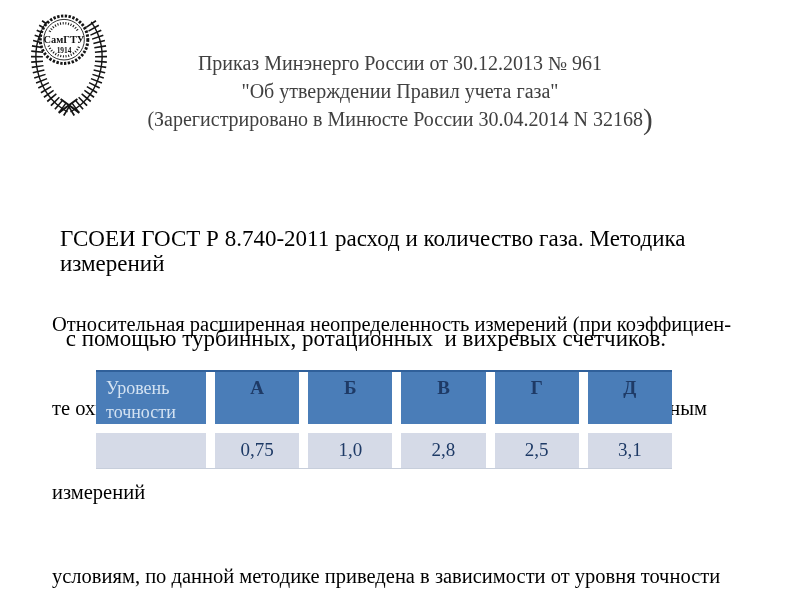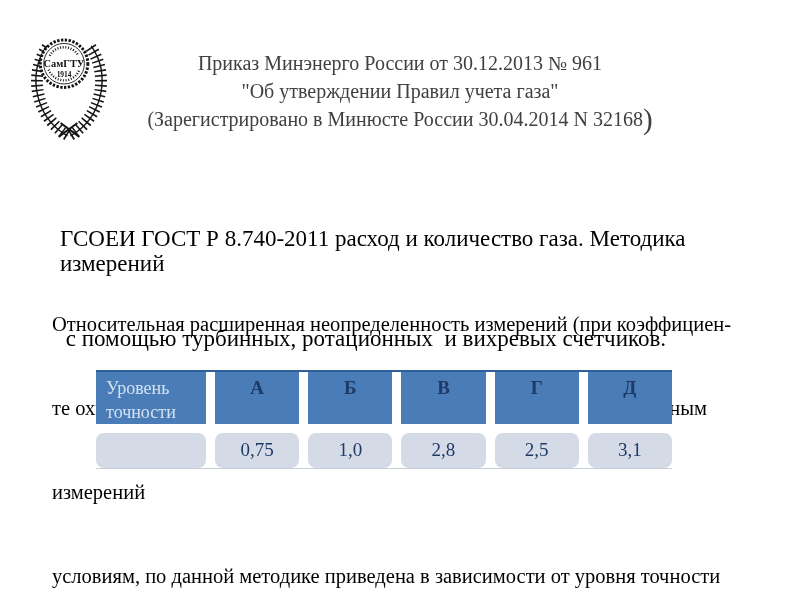--- a/index.html
+++ b/index.html
@@ -6,21 +6,21 @@
   .slide{
     position:relative;
     width:800px;height:600px;
     background:#ffffff;
     font-family:"Liberation Serif", serif;
     color:#000;
     overflow:hidden;
     margin:0 auto;
   }
   
-  .logo{position:absolute;left:22px;top:24px;width:94px;height:116px;}
+  .logo{position:absolute;left:22px;top:0;width:94px;height:116px;}
   
   .title-block{
     position:absolute;left:100px;top:50px;width:600px;
     text-align:center;font-size:20px;line-height:27.5px;color:#404040;
   }
   .title-line3{line-height:28px;}
   .bigparen{font-size:29px;line-height:20px;vertical-align:-3px;}
   
   .note-block{
     position:absolute;left:60px;top:176px;width:700px;
@@ -59,21 +59,20 @@
     line-height:24px;
     padding:4px 0 0 10px;
   }
   .td{
     background:#d5dae7;
     color:#1e3a66;
     font-size:19px;
     text-align:center;
     padding-top:6px;
     box-sizing:border-box;
-    border-radius:8px;
   }
   svg text{font-family:"Liberation Serif", serif;}
 </style>
 </head>
 <body>
 
 <div class="slide">
 
   <div class="logo">
     <svg viewBox="0 0 95 115" width="94" height="116">

